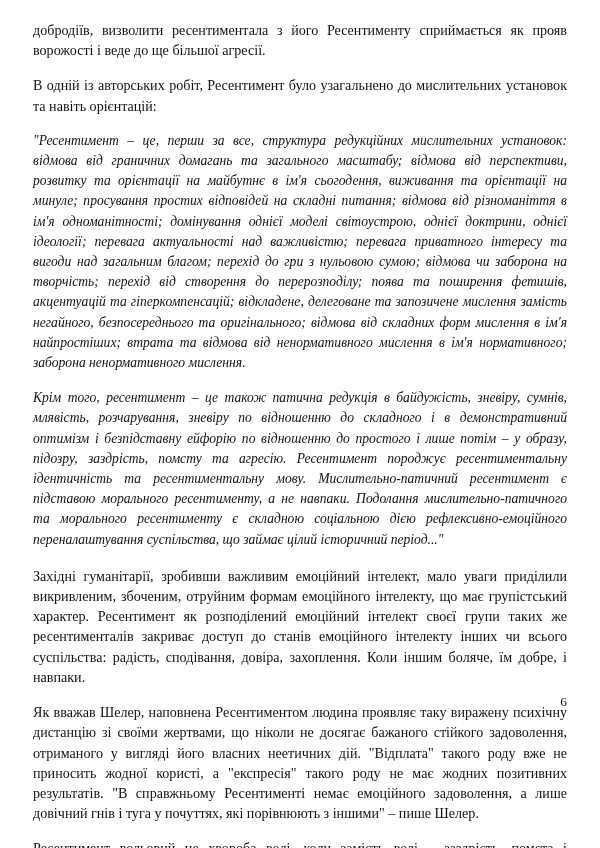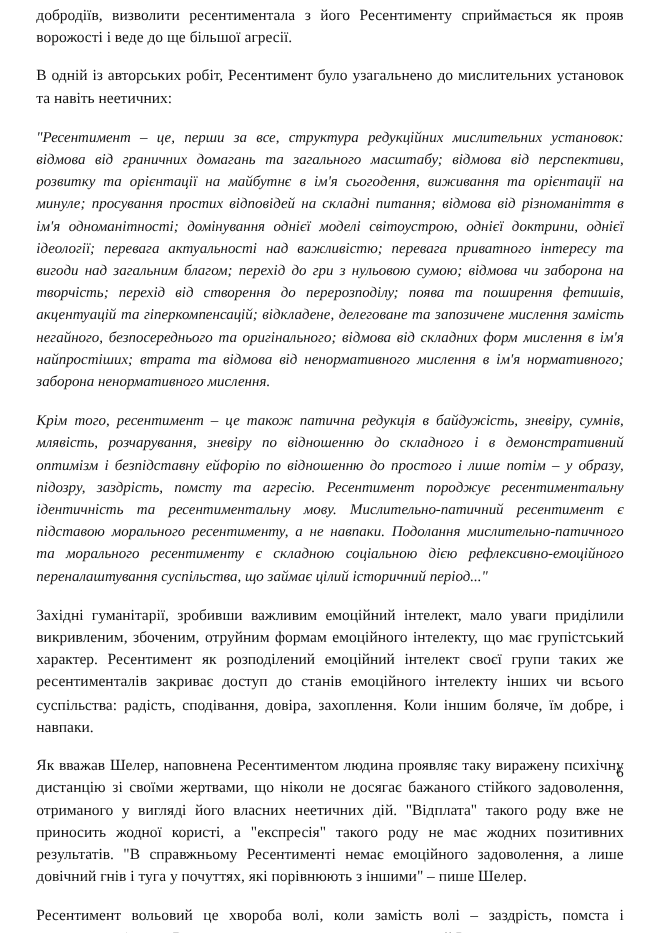--- a/index.html
+++ b/index.html
@@ -15,21 +15,21 @@
     color: #111111;
     overflow: hidden;
   }
   .page {
     position: absolute;
     left: 0;
     top: 0;
     width: 600px;
     height: 728px;
     box-sizing: border-box;
-    padding: 4px 33px 0 33px;
+    padding: 20px 33px 0 33px;
   }
   .body-text {
     width: 534px;
     font-size: 14.1px;
     line-height: 20.2px;
     text-align: justify;
     text-justify: inter-word;
     margin: 0;
     hyphens: none;
   }
@@ -57,21 +57,21 @@
     font-family: "Liberation Serif", "DejaVu Serif", serif;
   }
 </style>
 </head>
 <body>
 
 <div class="page">
 
   <p class="body-text para">добродіїв, визволити ресентиментала з його Ресентименту сприймається як прояв ворожості і веде до ще більшої агресії.</p>
 
-  <p class="body-text para">В одній із авторських робіт, Ресентимент було узагальнено до мислительних установок та навіть неетичних:</p>
+  <p class="body-text para">В одній із авторських робіт, Ресентимент було узагальнено до мислительних установок та навіть орієнтацій:</p>
 
   <p class="quote">"Ресентимент – це, перши за все, структура редукційних мислительних установок: відмова від граничних домагань та загального масштабу; відмова від перспективи, розвитку та орієнтації на майбутнє в ім'я сьогодення, виживання та орієнтації на минуле; просування простих відповідей на складні питання; відмова від різноманіття в ім'я одноманітності; домінування однієї моделі світоустрою, однієї доктрини, однієї ідеології; перевага актуальності над важливістю; перевага приватного інтересу та вигоди над загальним благом; перехід до гри з нульовою сумою; відмова чи заборона на творчість; перехід від створення до перерозподілу; поява та поширення фетишів, акцентуацій та гіперкомпенсацій; відкладене, делеговане та запозичене мислення замість негайного, безпосереднього та оригінального; відмова від складних форм мислення в ім'я найпростіших; втрата та відмова від ненормативного мислення в ім'я нормативного; заборона ненормативного мислення.</p>
 
   <p class="quote quote-last">Крім того, ресентимент – це також патична редукція в байдужість, зневіру, сумнів, млявість, розчарування, зневіру по відношенню до складного і в демонстративний оптимізм і безпідставну ейфорію по відношенню до простого і лише потім – у образу, підозру, заздрість, помсту та агресію. Ресентимент породжує ресентиментальну ідентичність та ресентиментальну мову. Мислительно-патичний ресентимент є підставою морального ресентименту, а не навпаки. Подолання мислительно-патичного та морального ресентименту є складною соціальною дією рефлексивно-емоційного переналаштування суспільства, що займає цілий історичний період..."</p>
 
   <p class="body-text para">Західні гуманітарії, зробивши важливим емоційний інтелект, мало уваги приділили викривленим, збоченим, отруйним формам емоційного інтелекту, що має групістський характер. Ресентимент як розподілений емоційний інтелект своєї групи таких же ресентименталів закриває доступ до станів емоційного інтелекту інших чи всього суспільства: радість, сподівання, довіра, захоплення. Коли іншим боляче, їм добре, і навпаки.</p>
 
   <p class="body-text para">Як вважав Шелер, наповнена Ресентиментом людина проявляє таку виражену психічну дистанцію зі своїми жертвами, що ніколи не досягає бажаного стійкого задоволення, отриманого у вигляді його власних неетичних дій. "Відплата" такого роду вже не приносить жодної користі, а "експресія" такого роду не має жодних позитивних результатів. "В справжньому Ресентименті немає емоційного задоволення, а лише довічний гнів і туга у почуттях, які порівнюють з іншими" – пише Шелер.</p>
 
   <p class="body-text para">Ресентимент вольовий це хвороба волі, коли замість волі – заздрість, помста і поневолення інших. Воля до контролю та примусу – це чистий Ресентимент.</p>

